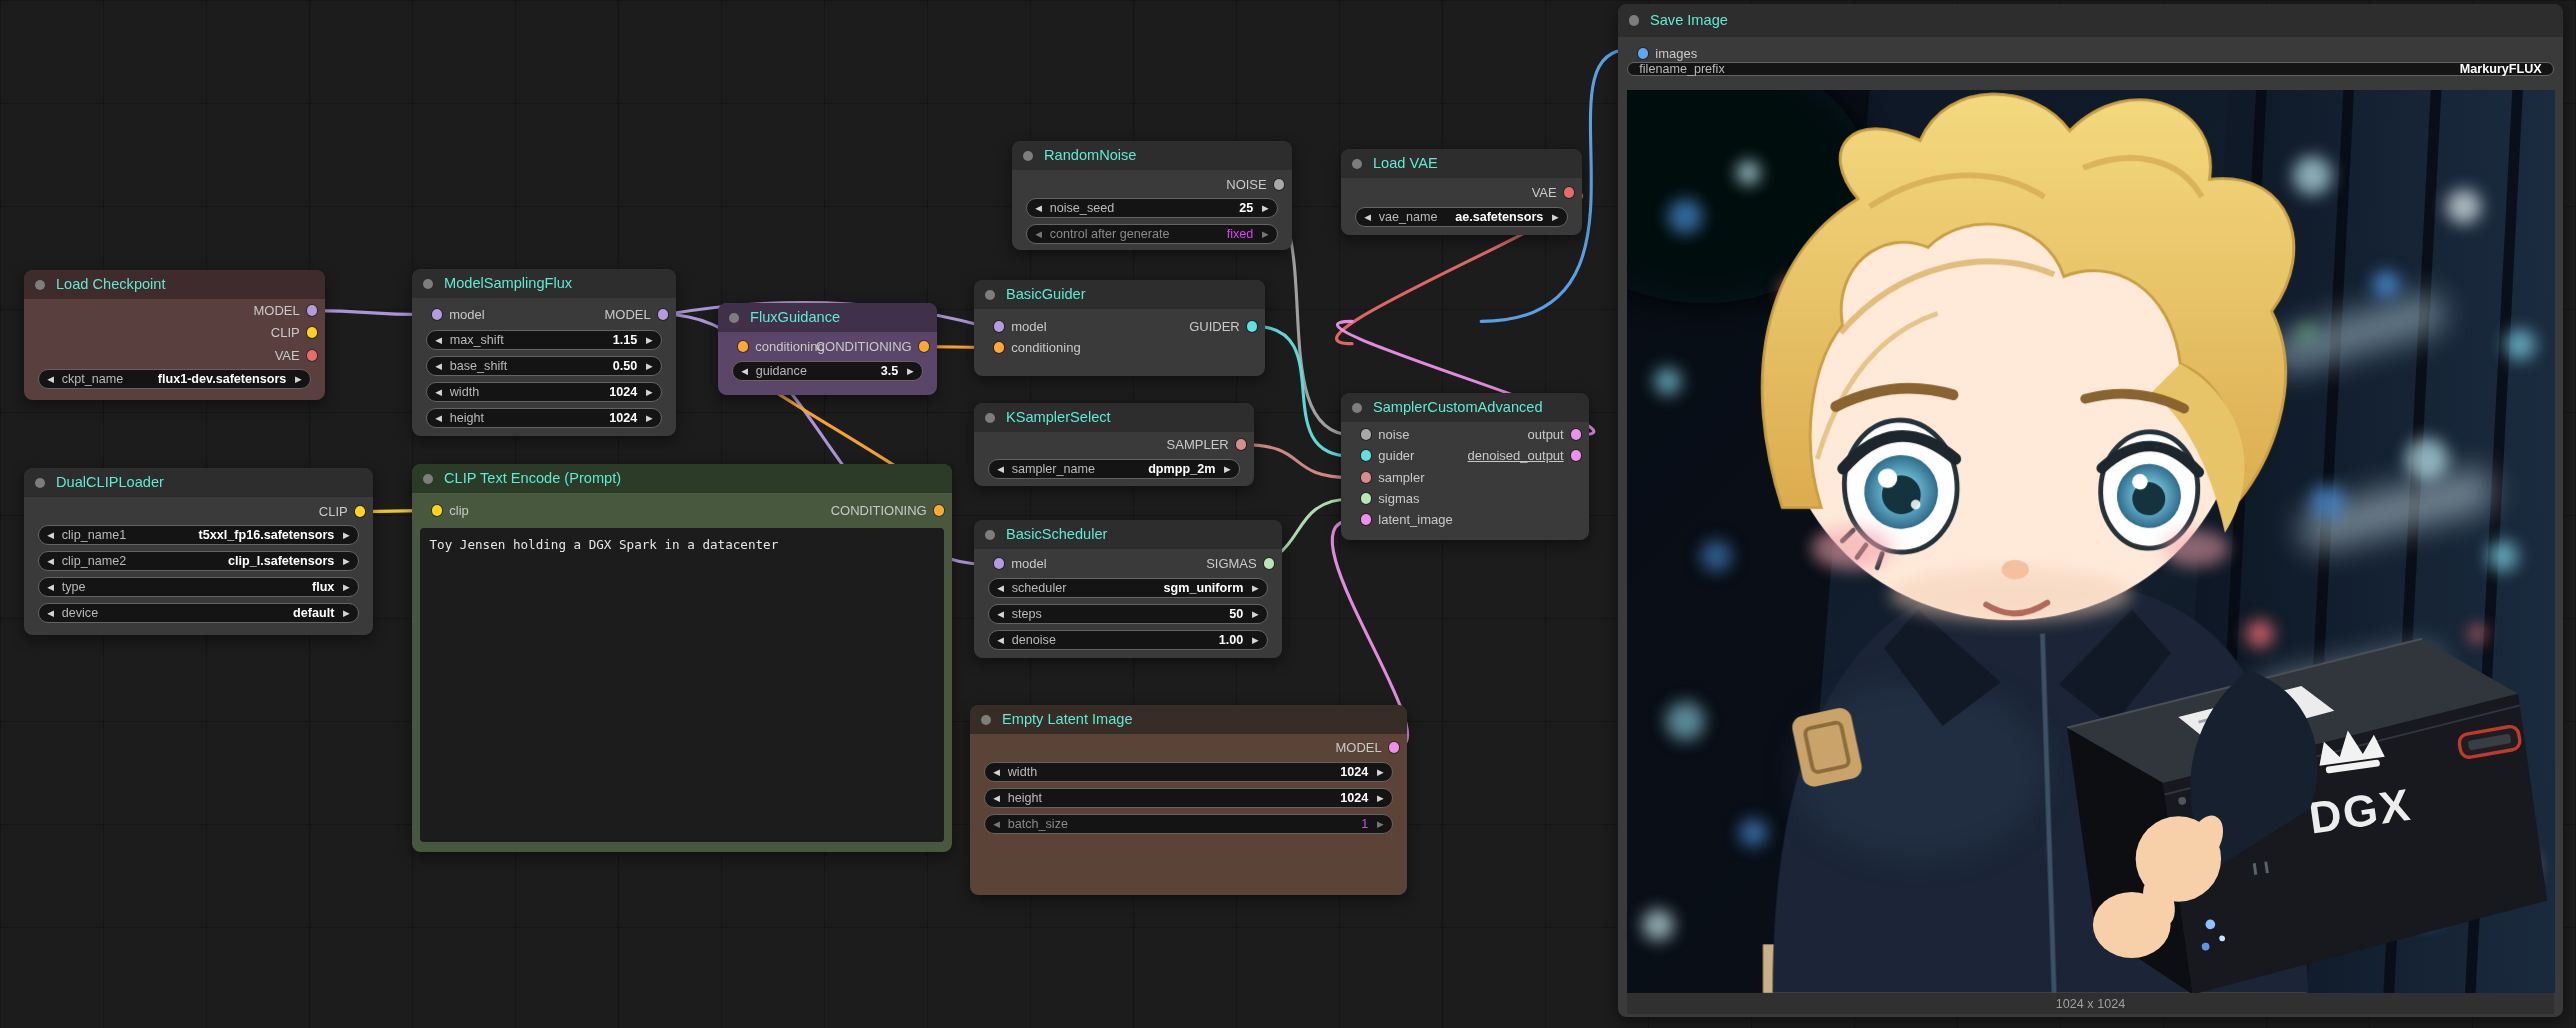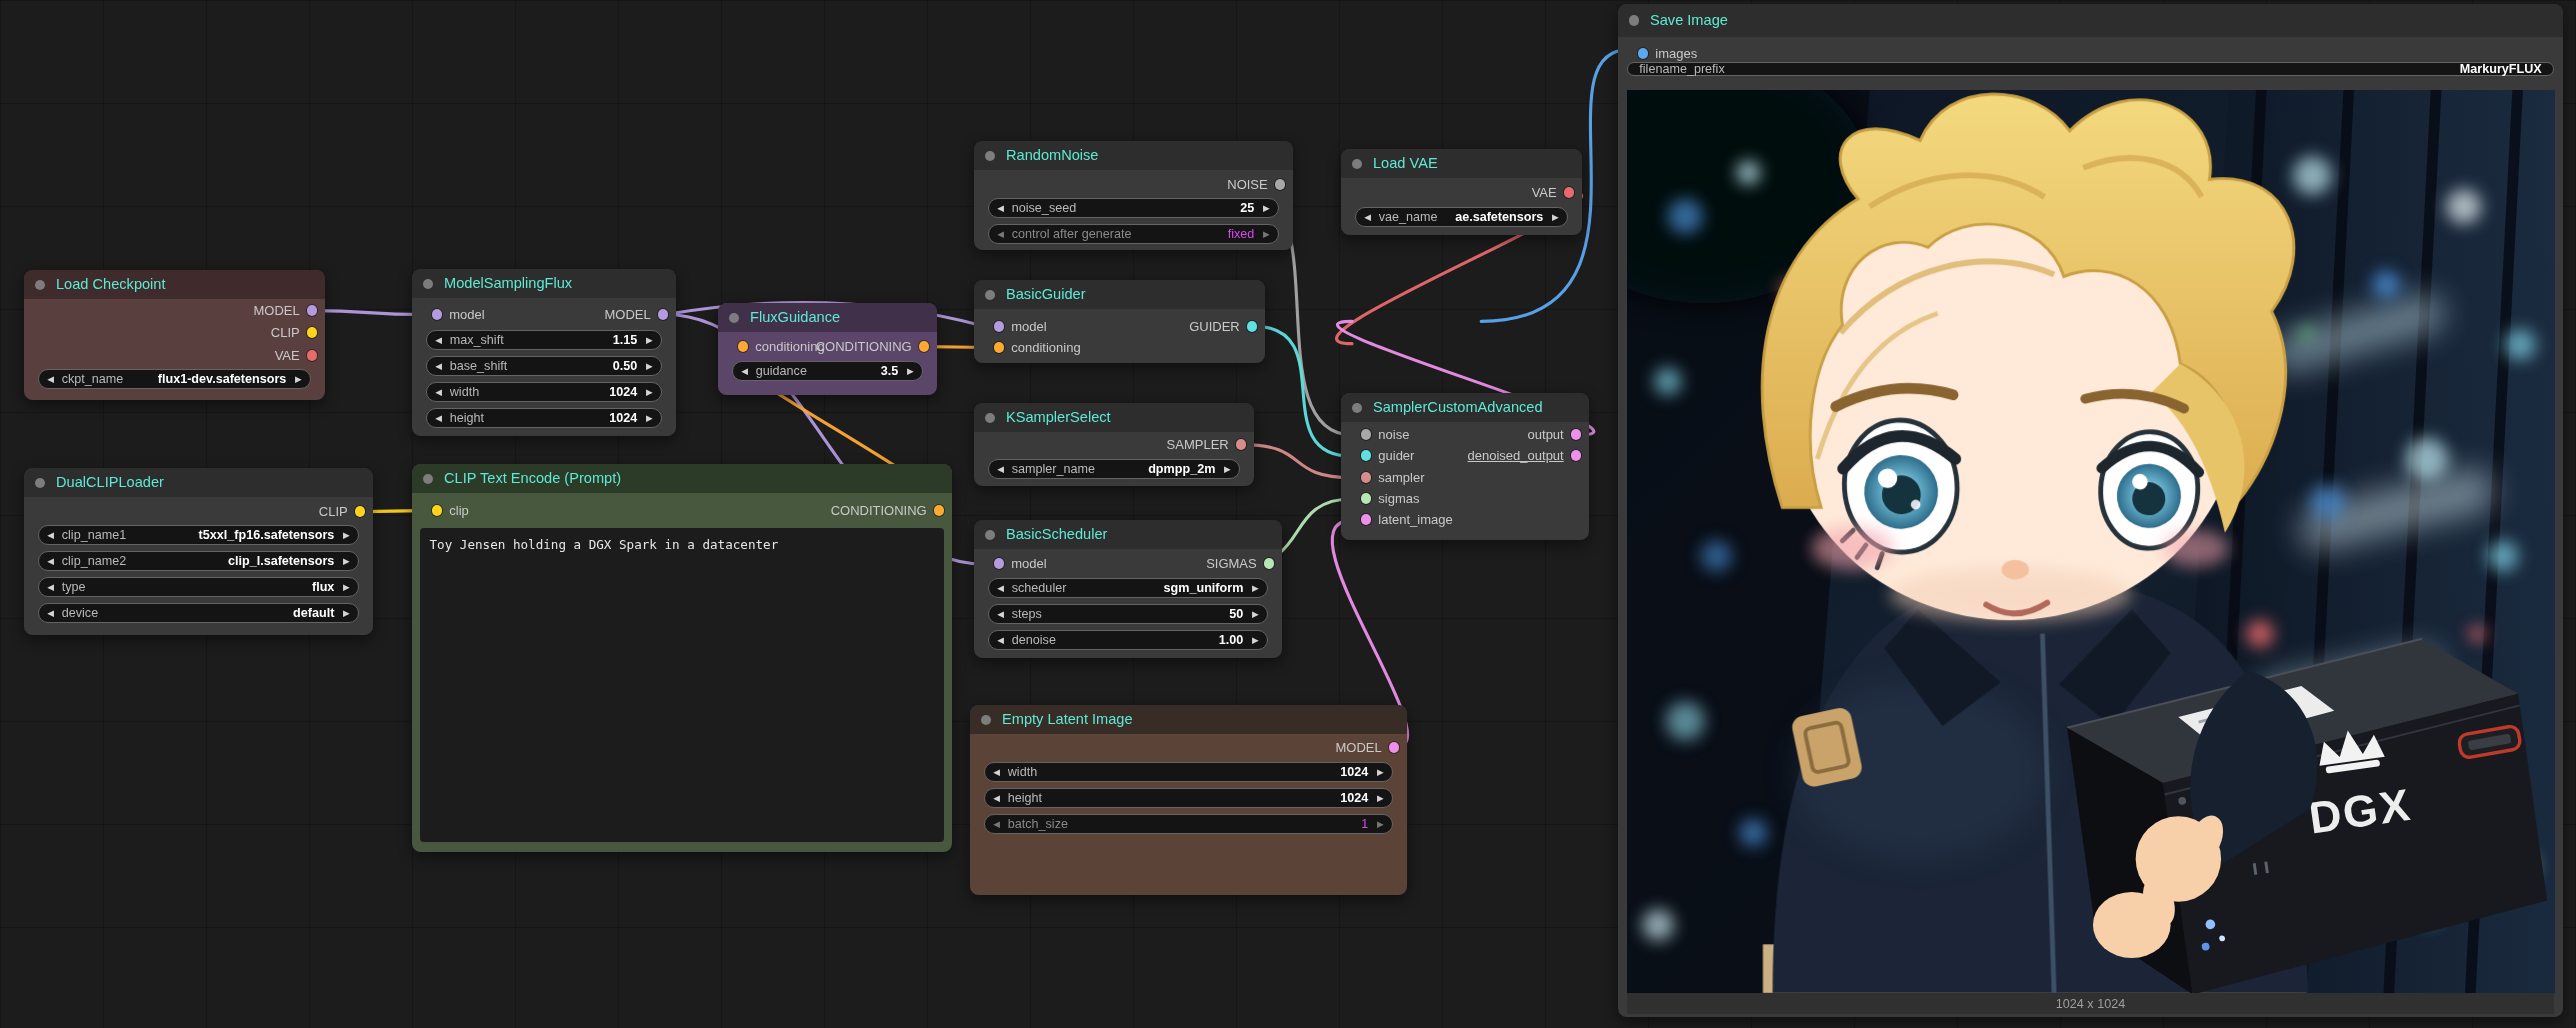--- a/index.html
+++ b/index.html
@@ -366,21 +366,21 @@
         <span class="wvalue">flux</span>
         <span class="warr">▶</span>
       </div>
       <div class="widget" style="top: 135px;">
         <span class="warr">◀</span>
         <span class="wlabel">device</span>
         <span class="wvalue">default</span>
         <span class="warr">▶</span>
       </div>
     </div>
-    <div class="node theme-dark" style="left: 974px; top: 141px; width: 280px; height: 109px; padding-left: 39px;">
+    <div class="node theme-dark" style="left: 1012px; top: 141px; width: 280px; height: 109px;">
       <div class="nhead">
         <span class="ndot"></span>
         <span class="ntitle">RandomNoise</span>
       </div>
       <div class="slot out" style="top: 33px;">
         <span class="sdot" style="background: rgb(168, 168, 168);"></span>
         <span>NOISE</span>
       </div>
       <div class="widget" style="top: 57px;">
         <span class="warr">◀</span>
@@ -388,21 +388,21 @@
         <span class="wvalue">25</span>
         <span class="warr">▶</span>
       </div>
       <div class="widget dim" style="top: 83px;">
         <span class="warr">◀</span>
         <span class="wlabel">control after generate</span>
         <span class="wvalue">fixed</span>
         <span class="warr">▶</span>
       </div>
     </div>
-    <div class="node theme-dark" style="left: 974px; top: 280px; width: 291px; height: 83px;">
+    <div class="node theme-dark" style="left: 974px; top: 280px; width: 291px; height: 96px;">
       <div class="nhead">
         <span class="ndot"></span>
         <span class="ntitle">BasicGuider</span>
       </div>
       <div class="slot in" style="top: 36px;">
         <span class="sdot" style="background: rgb(180, 155, 224);"></span>
         <span>model</span>
       </div>
       <div class="slot in" style="top: 57px;">
         <span class="sdot" style="background: rgb(255, 169, 49);"></span>

